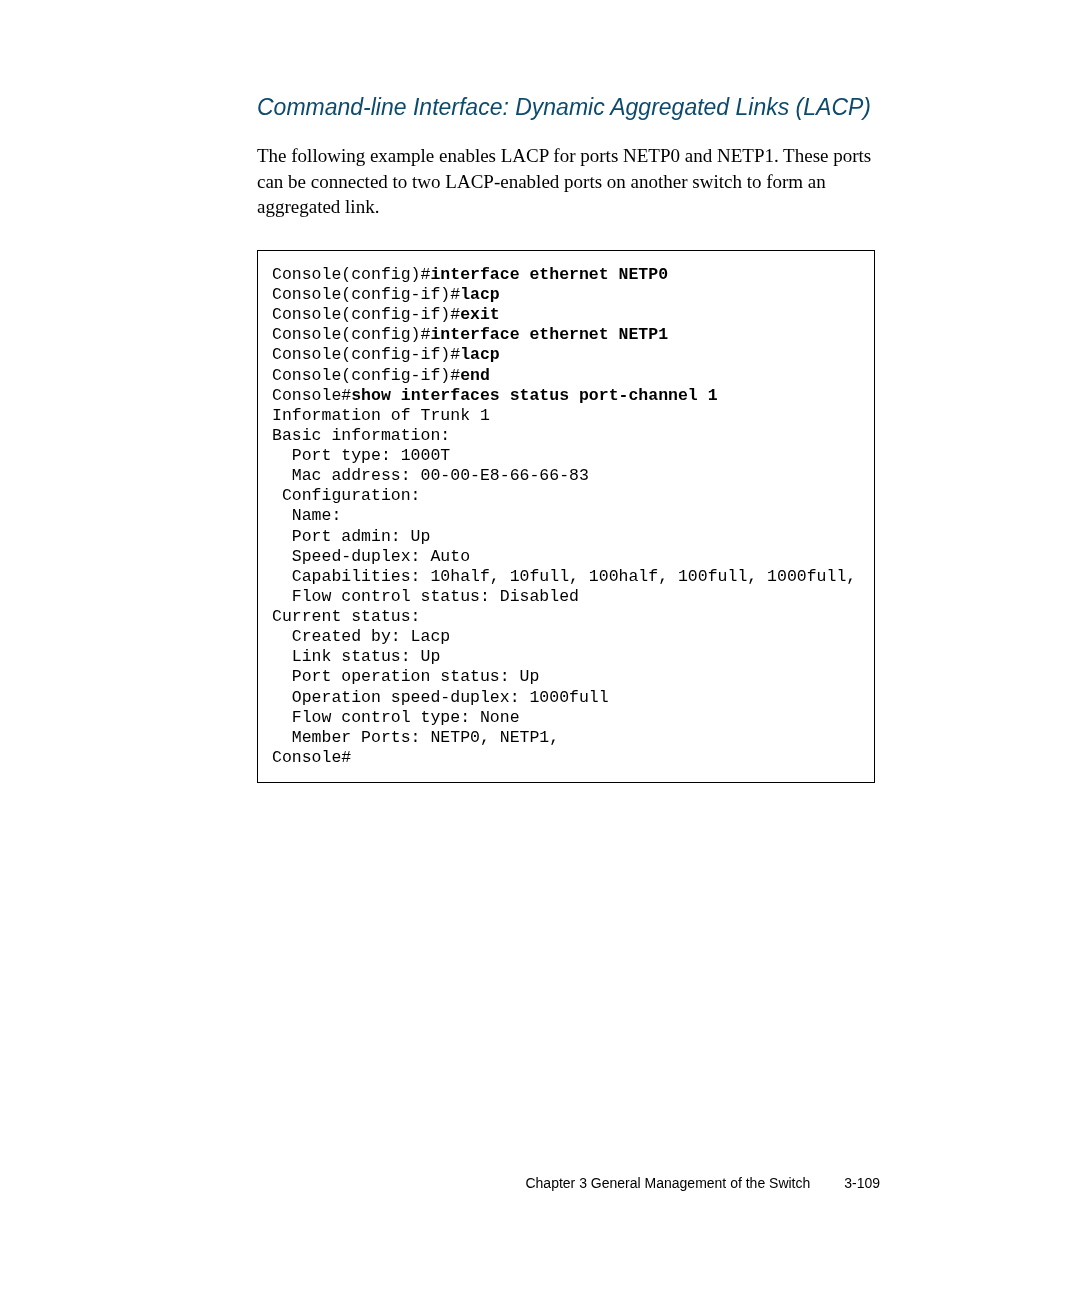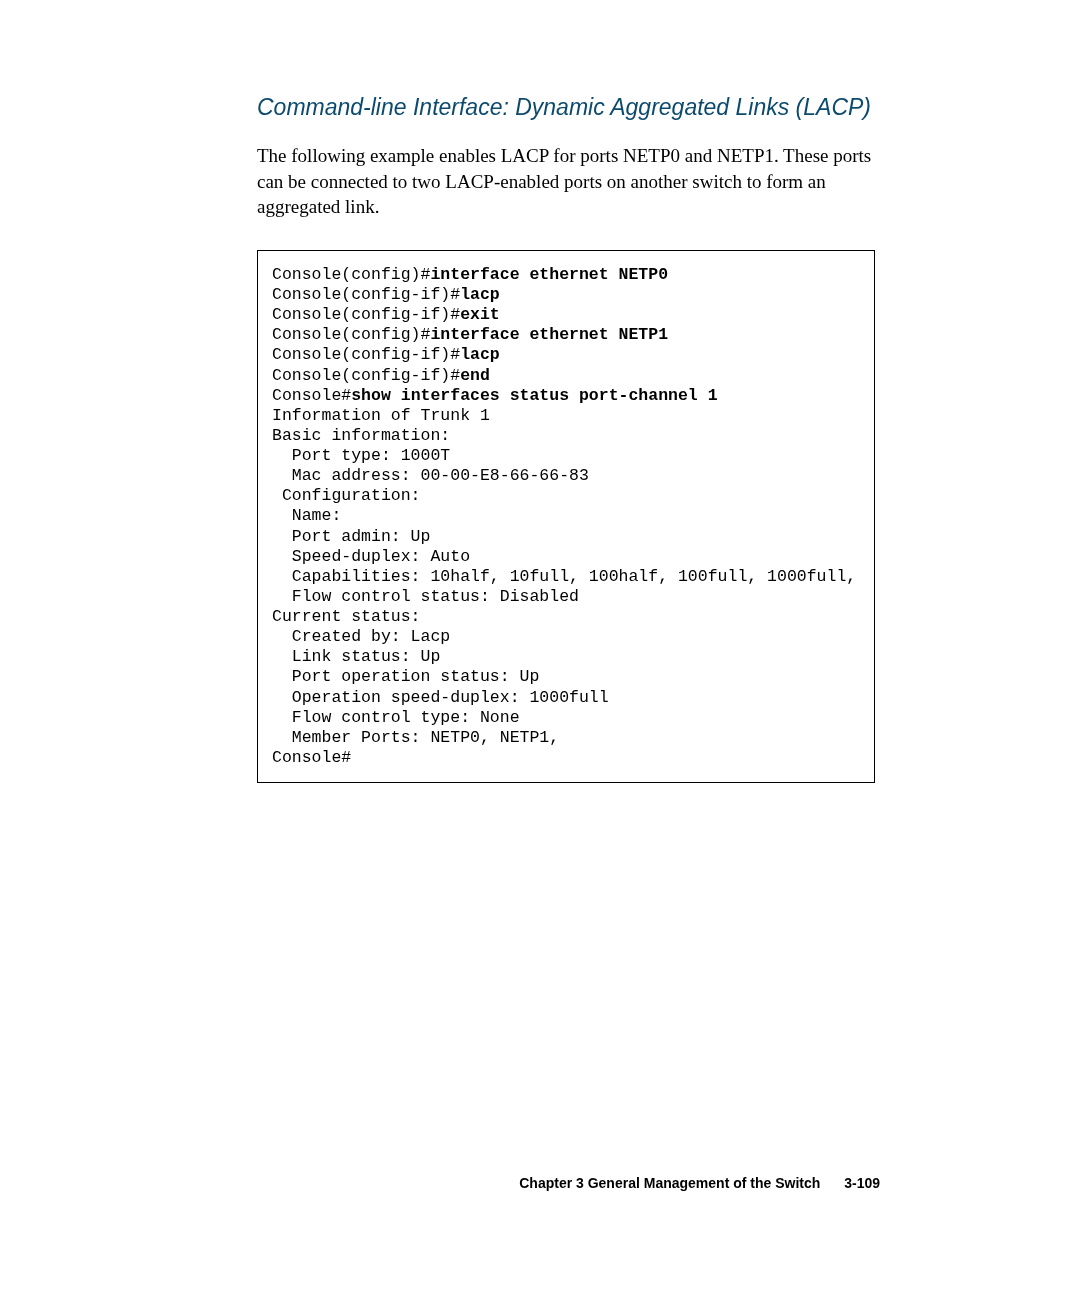--- a/index.html
+++ b/index.html
@@ -44,25 +44,25 @@
       font-weight: bold;
     }
     .footer {
       position: absolute;
       bottom: 105px;
       right: 200px;
       font-size: 14px;
       font-family: Arial, Helvetica, sans-serif;
     }
     .footer .chapter {
-      font-weight: bold;
+      font-weight: normal;
     }
     .footer .page {
-      font-weight: bold;
-      margin-left: 20px;
+      font-weight: normal;
+      margin-left: 30px;
     }
   </style>
 </head>
 <body>
 
 <div class="content">
   <div class="heading">Command-line Interface: Dynamic Aggregated Links (LACP)</div>
   <div class="paragraph">The following example enables LACP for ports NETP0 and NETP1. These ports can be connected to two LACP-enabled ports on another switch to form an aggregated link.</div>
   <div class="code-box"><span>Console(config)#</span><span class="bold">interface ethernet NETP0</span>
 <span>Console(config-if)#</span><span class="bold">lacp</span>

